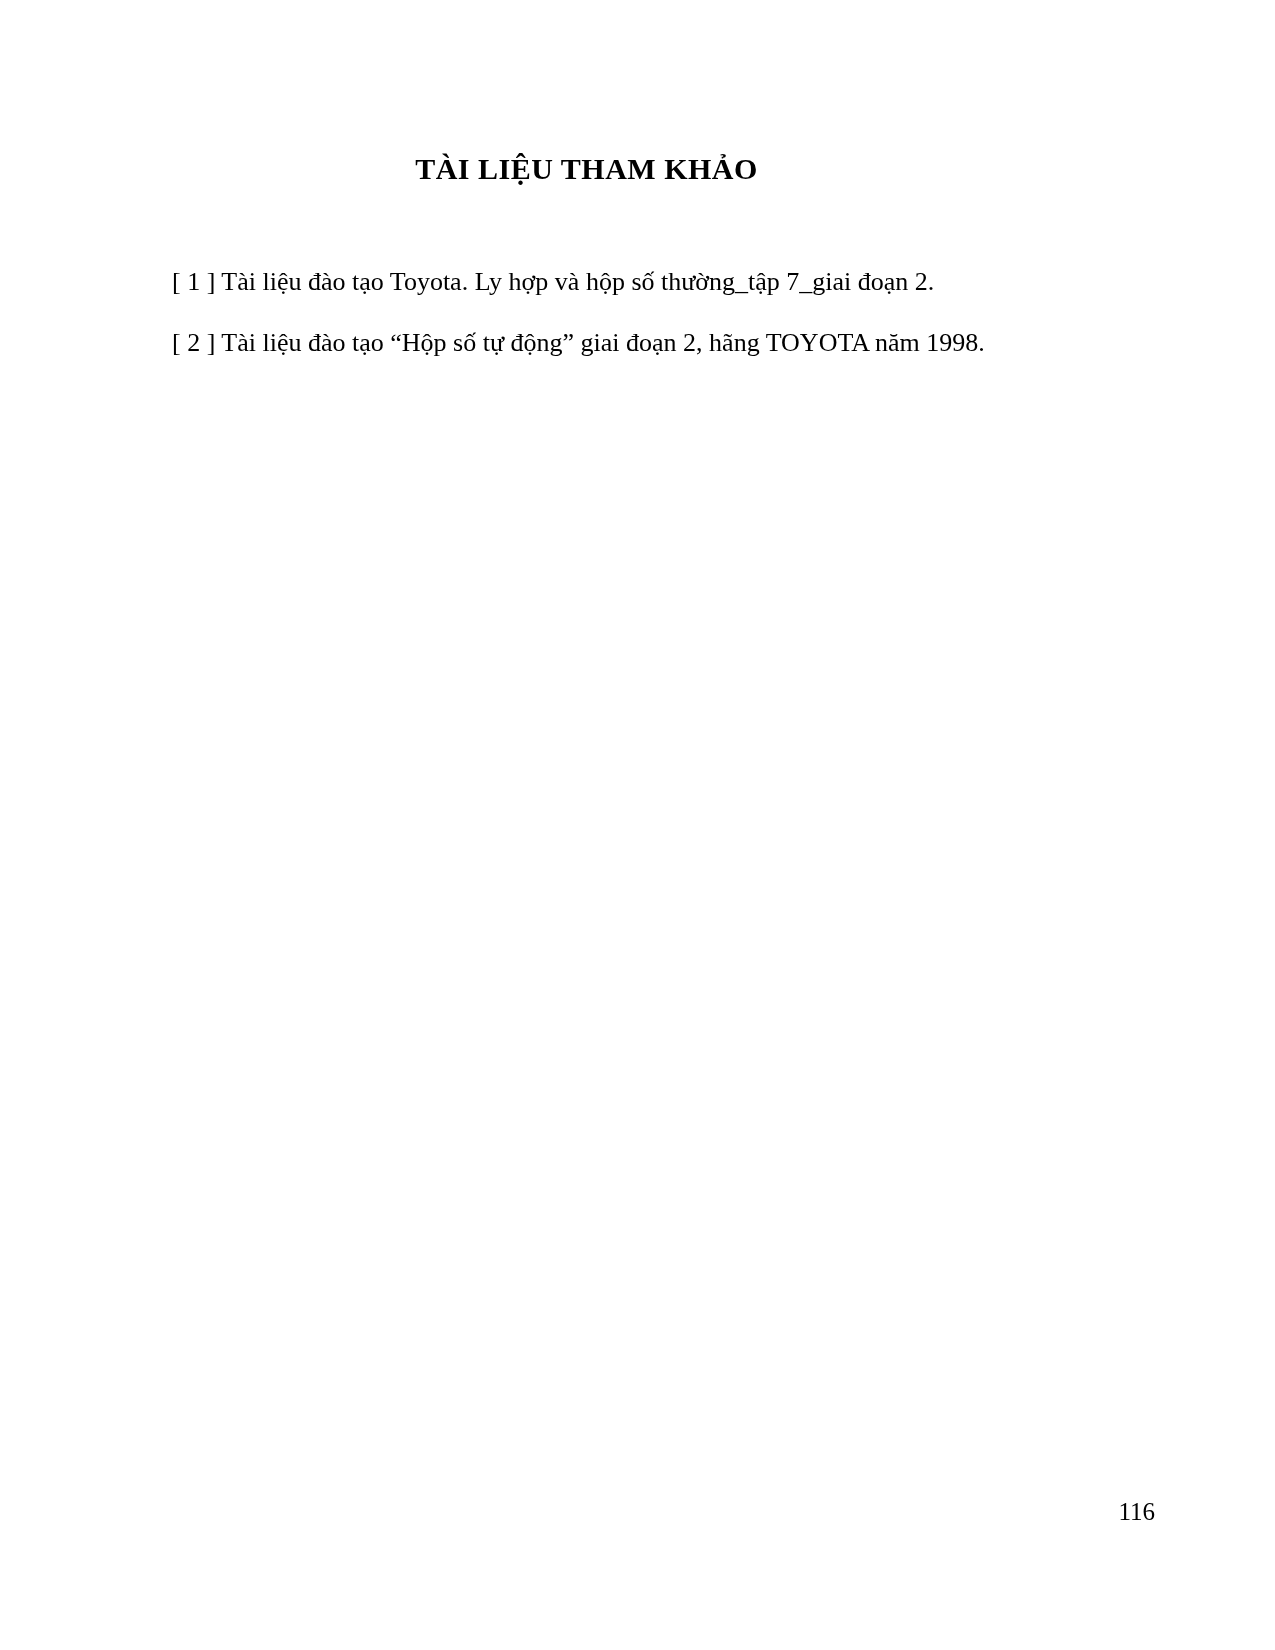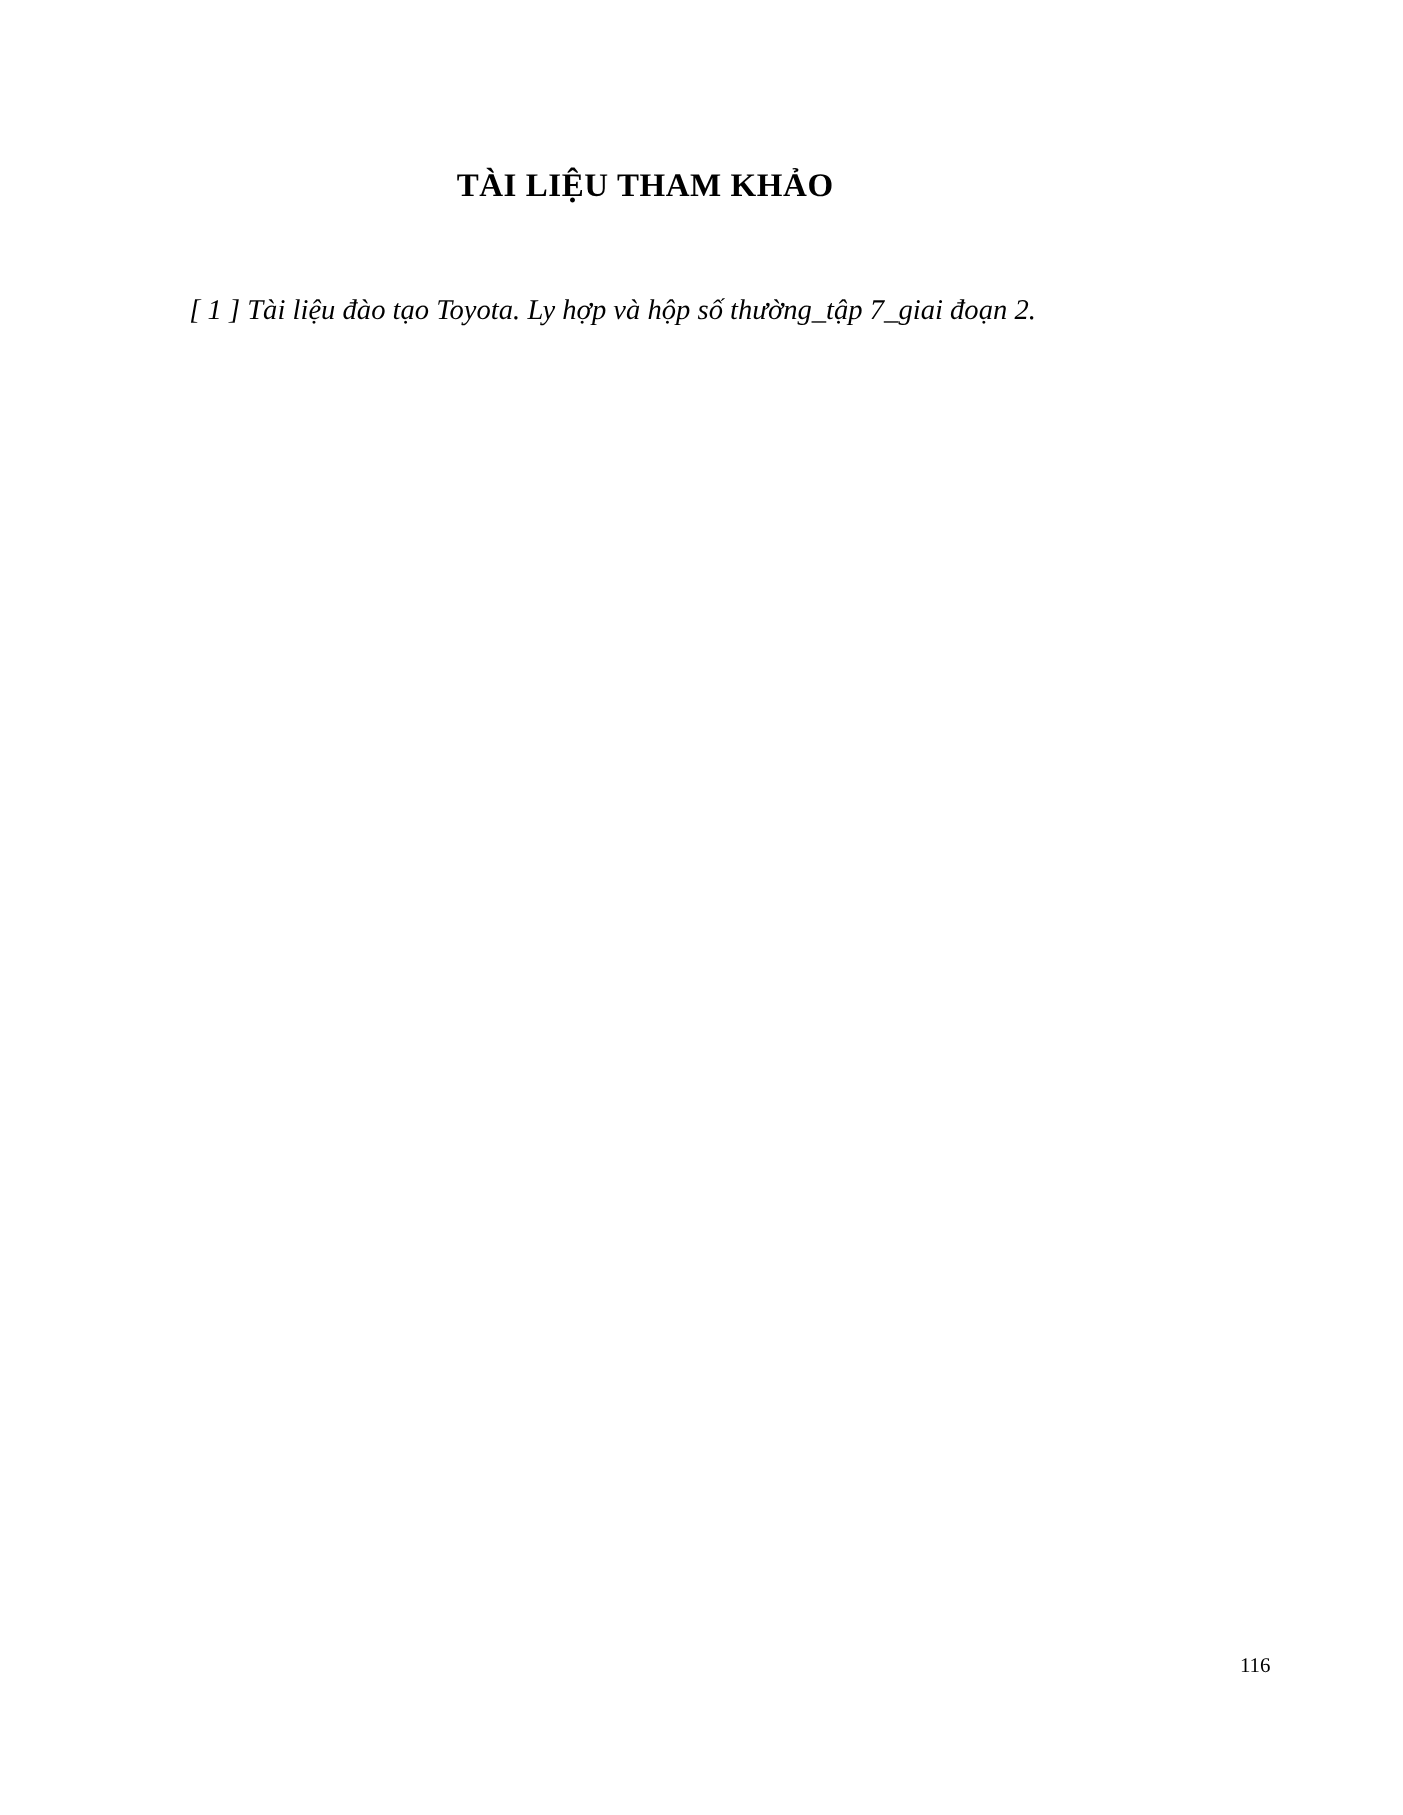--- a/index.html
+++ b/index.html
@@ -30,42 +30,42 @@
     font-size: 30px;
     font-weight: bold;
     letter-spacing: 0.5px;
     line-height: 1.1;
   }
   .ref-list {
     position: absolute;
     top: 240px;
     left: 172px;
     width: 960px;
-    font-style: italic;
   }
   .ref-item {
     font-size: 26px;
     line-height: 1.25;
     margin-bottom: 28px;
     white-space: nowrap;
   }
   .page-number {
     position: absolute;
     bottom: 126px;
     right: 120px;
-    font-size: 19px;
+    font-size: 25px;
     line-height: 1;
   }
 </style>
 </head>
 <body>
 
 <div class="page">
 
   <h1 class="doc-title">TÀI LIỆU THAM KHẢO</h1>
 
   <div class="ref-list">
     <p class="ref-item">[ 1 ] Tài liệu đào tạo Toyota. Ly hợp và hộp số thường_tập 7_giai đoạn 2.</p>
+    <p class="ref-item">[ 2 ] Tài liệu đào tạo “Hộp số tự động” giai đoạn 2, hãng TOYOTA năm 1998.</p>
   </div>
 
   <div class="page-number">116</div>
 
 </div>
 
 </body></html>

